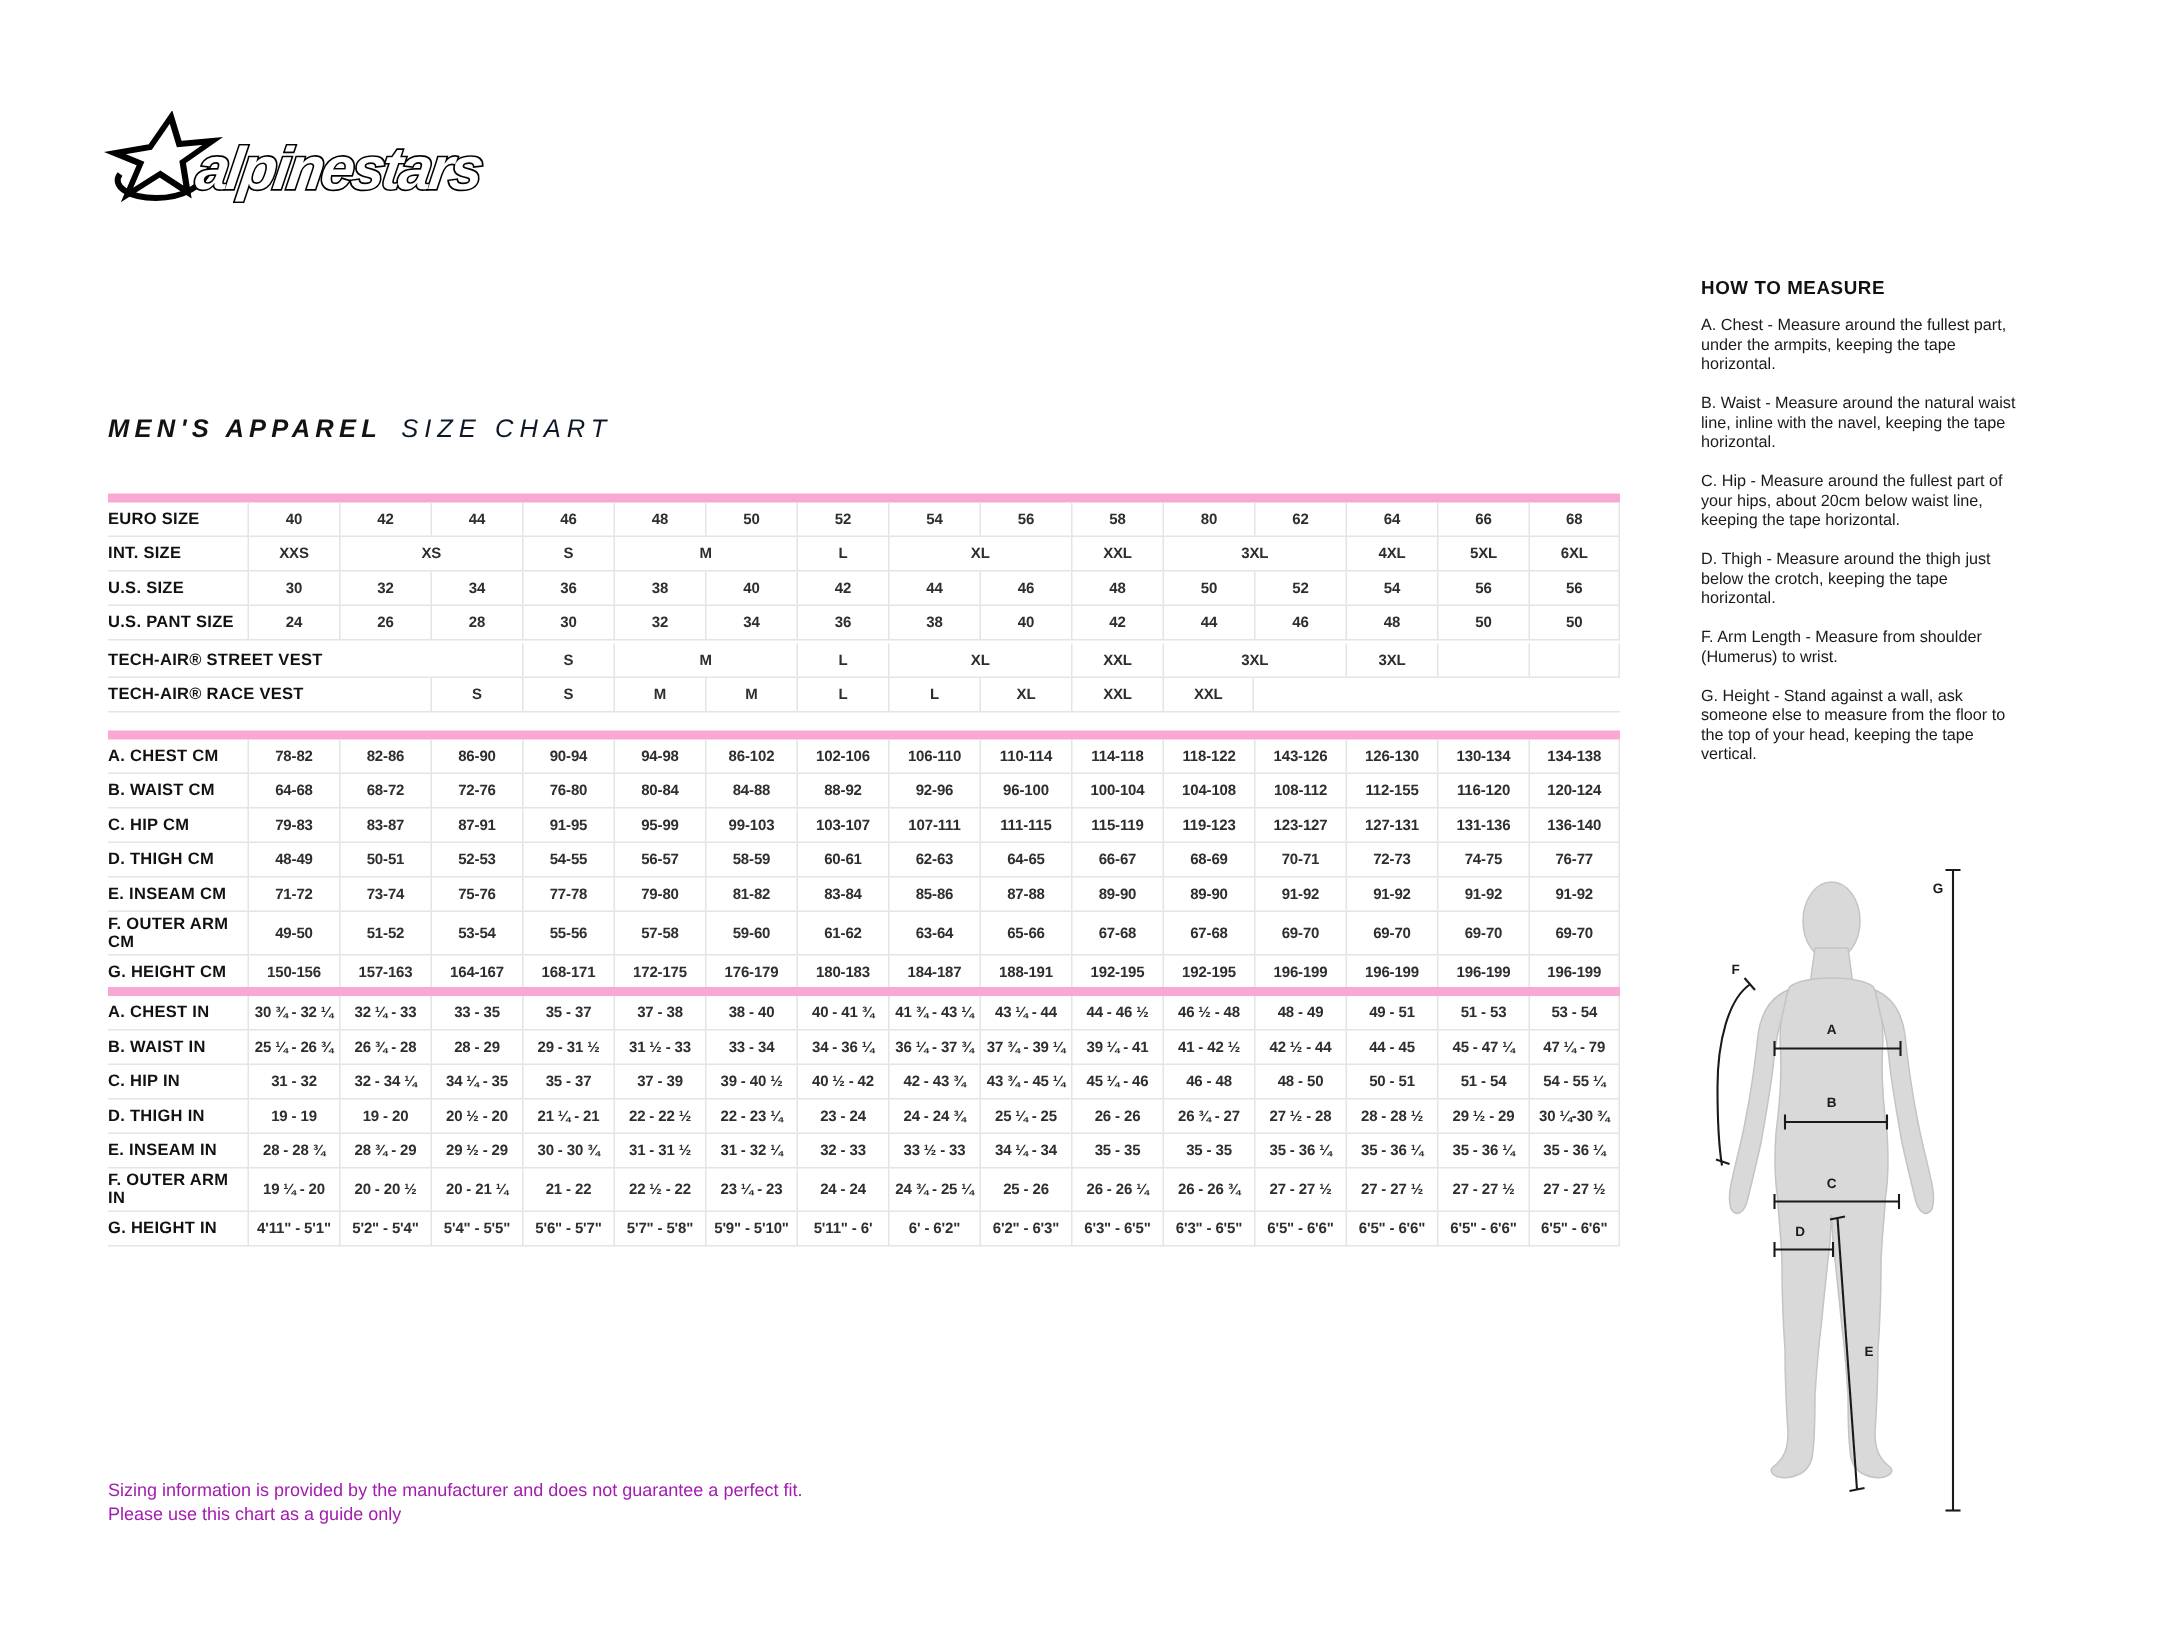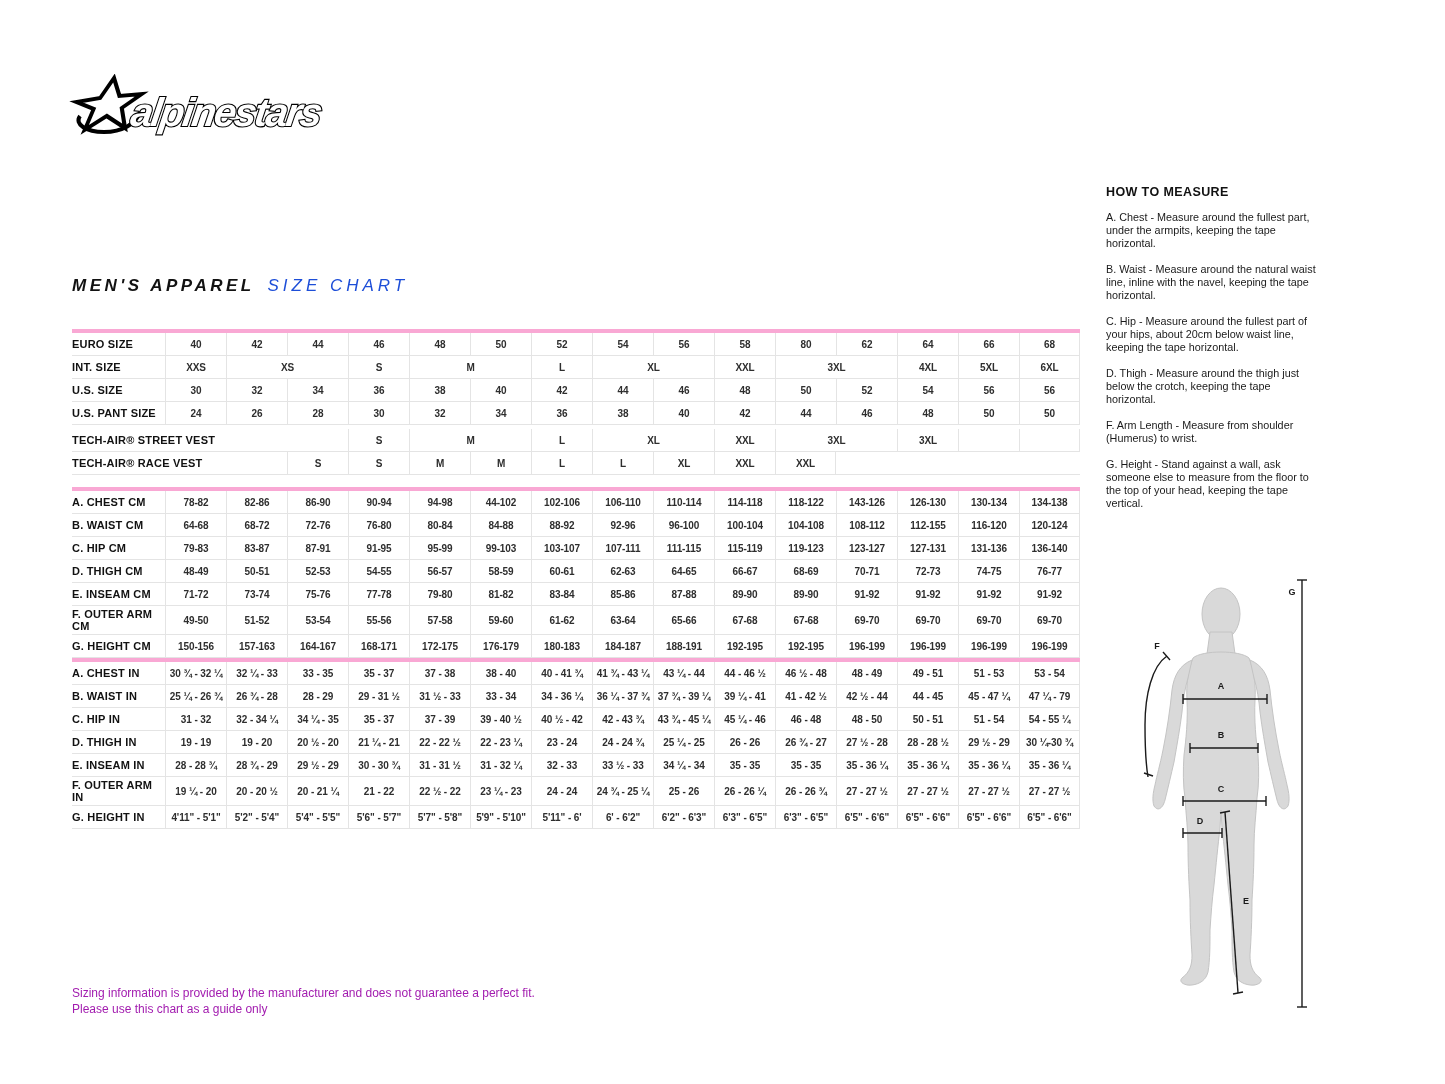--- a/index.html
+++ b/index.html
@@ -5,42 +5,42 @@
   html,body{margin:0;padding:0;}
   body{
     width:1445px;height:1084px;position:relative;background:#ffffff;
     font-family:"Liberation Sans", sans-serif;color:#1a1a1a;overflow:hidden;
   }
   
   .logo{position:absolute;left:66px;top:74px;width:270px;height:72px;}
   
   .title{position:absolute;left:72px;top:276px;font-style:italic;font-size:17px;white-space:nowrap;}
   .title .main{font-weight:bold;letter-spacing:3.5px;color:#121212;}
-  .title .sub{font-weight:normal;letter-spacing:4px;color:#1d4ed8;margin-left:8px;}
-  
-  .table{position:absolute;left:72px;width:1008px;border-top:4px solid #f9a8d4;}
+  .title .sub{font-weight:normal;letter-spacing:4px;color:#0f172a;margin-left:8px;}
+  
+  .table{position:absolute;left:72px;width:1008px;border-top:6px solid #f9a8d4;}
   #sizes-table{top:329px;}
   #vests-table{top:429px;border-top:none;}
   #cm-table{top:487px;}
   #in-table{top:658px;}
   .trow{display:grid;grid-template-columns:93px repeat(15,61px);border-bottom:1px solid #e4e4e4;min-height:22px;}
   .tlabel{
     display:flex;align-items:center;font-weight:bold;font-size:11px;color:#111;
     letter-spacing:0.2px;line-height:12px;white-space:nowrap;overflow:visible;padding:2px 0;
   }
   .tlabel.wrap{white-space:normal;}
   .tcell{
     display:flex;align-items:center;justify-content:center;
     font-weight:bold;font-size:10px;color:#2e2e2e;letter-spacing:-0.1px;
     border-left:1px solid #e4e4e4;white-space:nowrap;padding:2px 0;
   }
   .tcell.nob{border-left:none;}
   .tcell.endb{border-right:1px solid #e4e4e4;}
   
-  .measure-panel{position:absolute;left:1106px;top:185px;width:210px;}
+  .measure-panel{position:absolute;left:1134px;top:185px;width:210px;}
   .measure-panel h2{font-size:12.5px;font-weight:bold;margin:0 0 12px 0;letter-spacing:0.4px;color:#111;}
   .measure-panel p{font-size:10.8px;line-height:13px;margin:0 0 13px 0;color:#1a1a1a;}
   
   .figure{position:absolute;left:1130px;top:570px;width:315px;height:450px;}
   
   .footer{position:absolute;left:72px;top:985px;font-size:12px;line-height:16px;color:#a21caf;}
 </style>
 </head>
 <body>
 
@@ -165,21 +165,21 @@
     </div>
   </div>
 <div class="table" id="cm-table">
     <div class="trow">
       <div class="tlabel">A. CHEST CM</div>
       <div class="tcell">78-82</div>
       <div class="tcell">82-86</div>
       <div class="tcell">86-90</div>
       <div class="tcell">90-94</div>
       <div class="tcell">94-98</div>
-      <div class="tcell">44-102</div>
+      <div class="tcell">86-102</div>
       <div class="tcell">102-106</div>
       <div class="tcell">106-110</div>
       <div class="tcell">110-114</div>
       <div class="tcell">114-118</div>
       <div class="tcell">118-122</div>
       <div class="tcell">143-126</div>
       <div class="tcell">126-130</div>
       <div class="tcell">130-134</div>
       <div class="tcell endb">134-138</div>
     </div>

